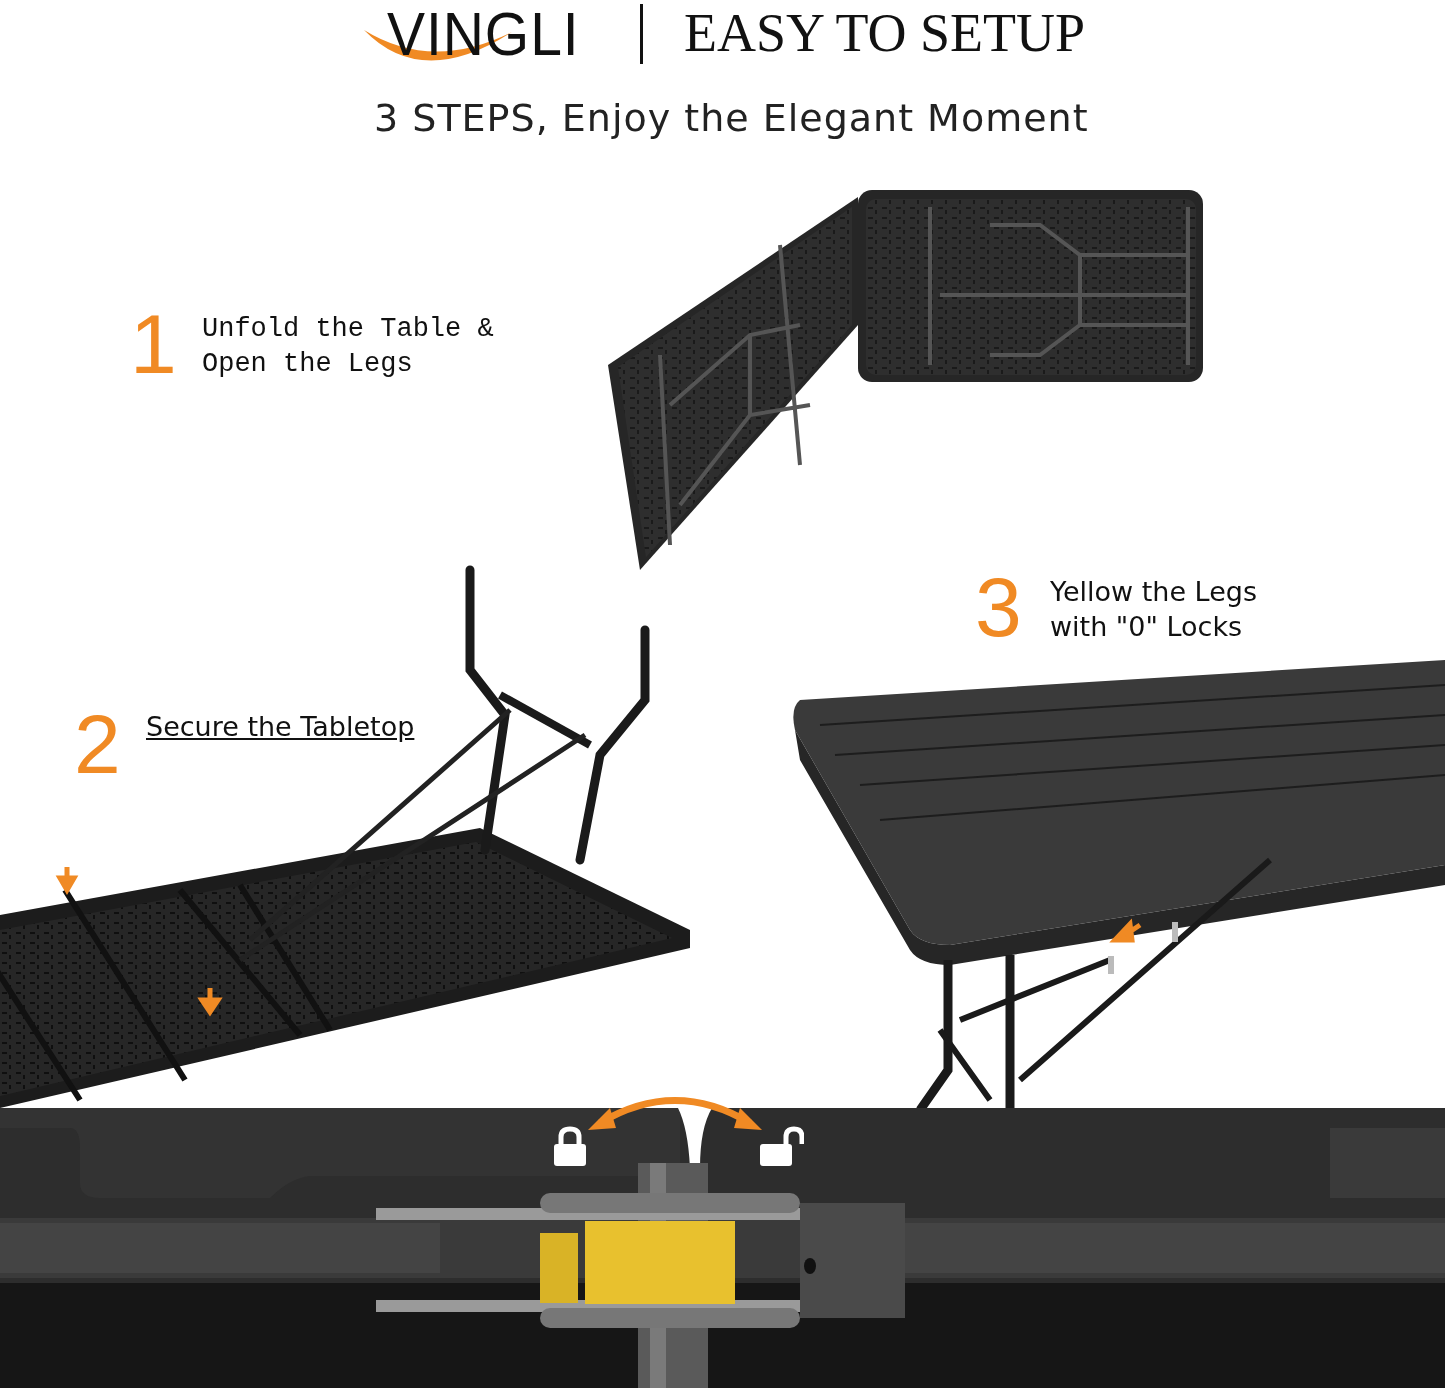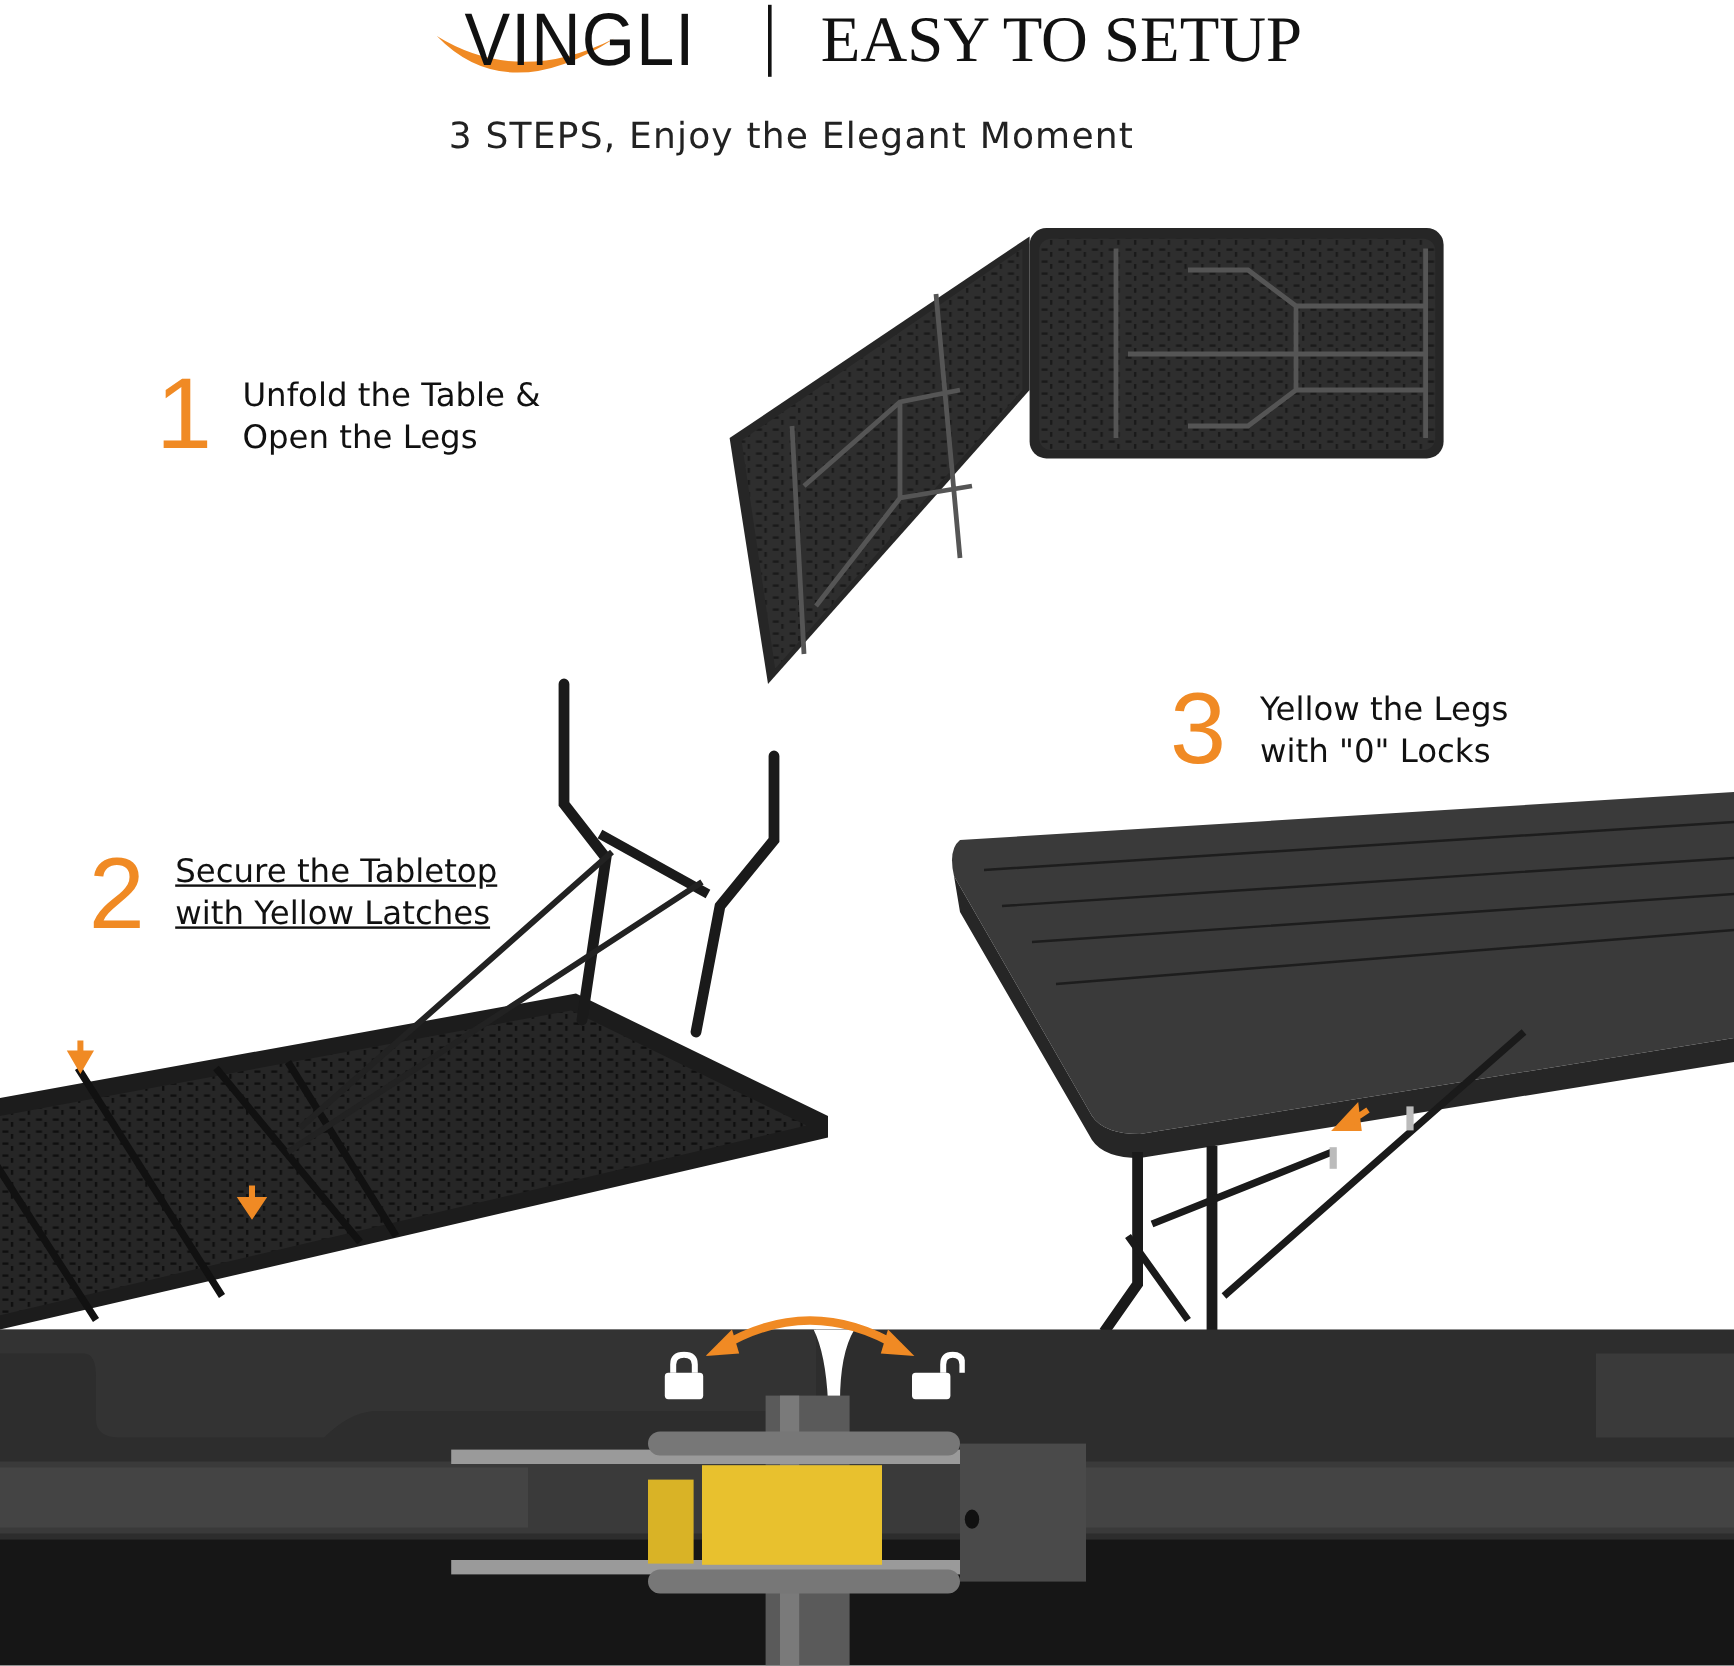--- a/index.html
+++ b/index.html
@@ -5,28 +5,28 @@
   html, body { margin:0; padding:0; }
   body { width:1445px; height:1388px; background:#ffffff; position:relative; overflow:hidden; font-family:"DejaVu Sans", sans-serif; color:#111; }
   .abs { position:absolute; }
 
   
   .brand { left:362px; top:0px; height:70px; width:260px; }
   .brand-text { left:25px; top:-2px; font-family:"Liberation Sans", sans-serif; font-size:62px; letter-spacing:1px; color:#111; font-weight:400; transform:scaleX(0.92); transform-origin:left top; }
   .brand-swoosh { left:0; top:20px; }
   .divider { left:640px; top:4px; width:3px; height:60px; background:#111; }
   .headline { left:684px; top:2px; font-family:Liberation Serif, serif; font-size:54px; color:#111; white-space:nowrap; }
-  .subhead { left:374px; top:96px; font-size:30px; color:#222; white-space:nowrap; letter-spacing:1px; }
+  .subhead { left:374px; top:96px; font-size:38px; color:#222; white-space:nowrap; letter-spacing:1px; }
 
   
   .step-num { color:#f08a24; font-family:"Liberation Sans", sans-serif; font-weight:300; font-size:84px; line-height:1; }
   .step-text { font-size:27px; line-height:35px; color:#111; white-space:nowrap; }
 
   .s1n { left:130px; top:302px; }
-  .s1t { left:202px; top:312px; }
+  .s1t { left:202px; top:312px;font-family:Liberation Mono, monospace; }
   .s2n { left:74px; top:702px; }
   .s2t { left:146px; top:709px;text-decoration:underline; }
   .s3n { left:975px; top:565px; }
   .s3t { left:1050px; top:574px; }
 
   svg { display:block; }
 </style>
 </head>
 <body>
 
@@ -42,21 +42,20 @@
 
 <div class="abs step-num s1n">1</div>
 <div class="abs step-text s1t">
   <div>Unfold the Table &amp;</div>
   <div>Open the Legs</div>
 </div>
 
 <div class="abs step-num s2n">2</div>
 <div class="abs step-text s2t">
   <div>Secure the Tabletop</div>
-  <div>with Yellow Latches</div>
 </div>
 
 <div class="abs step-num s3n">3</div>
 <div class="abs step-text s3t">
   <div>Yellow the Legs</div>
   <div>with "0" Locks</div>
 </div>
 
 <svg class="abs" style="left:600px;top:185px;" width="610" height="390" viewBox="0 0 610 390">
   <defs>

